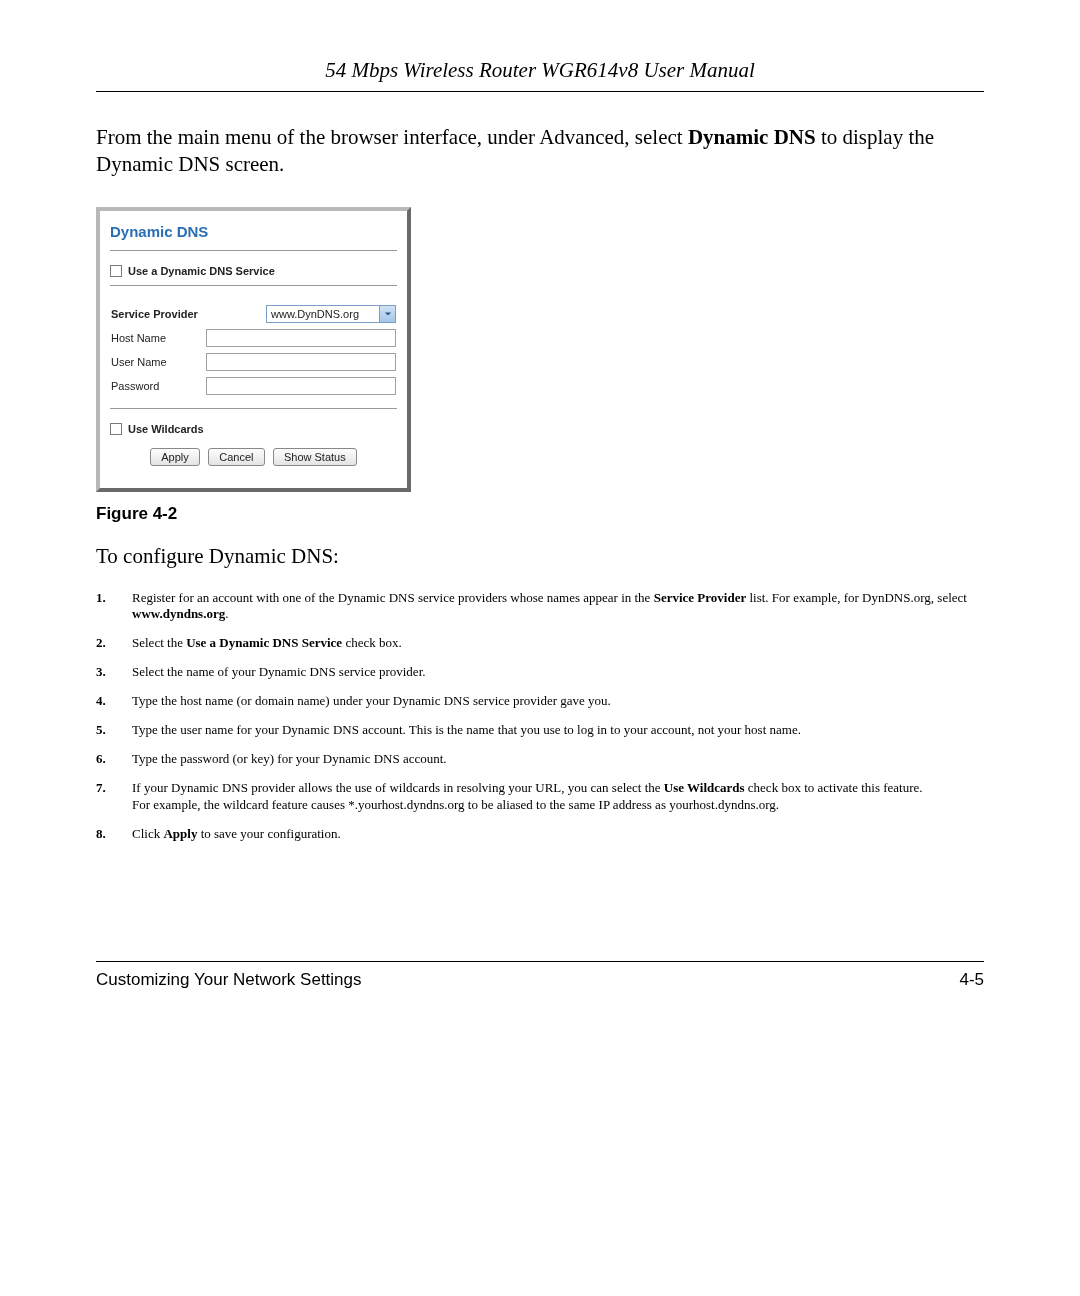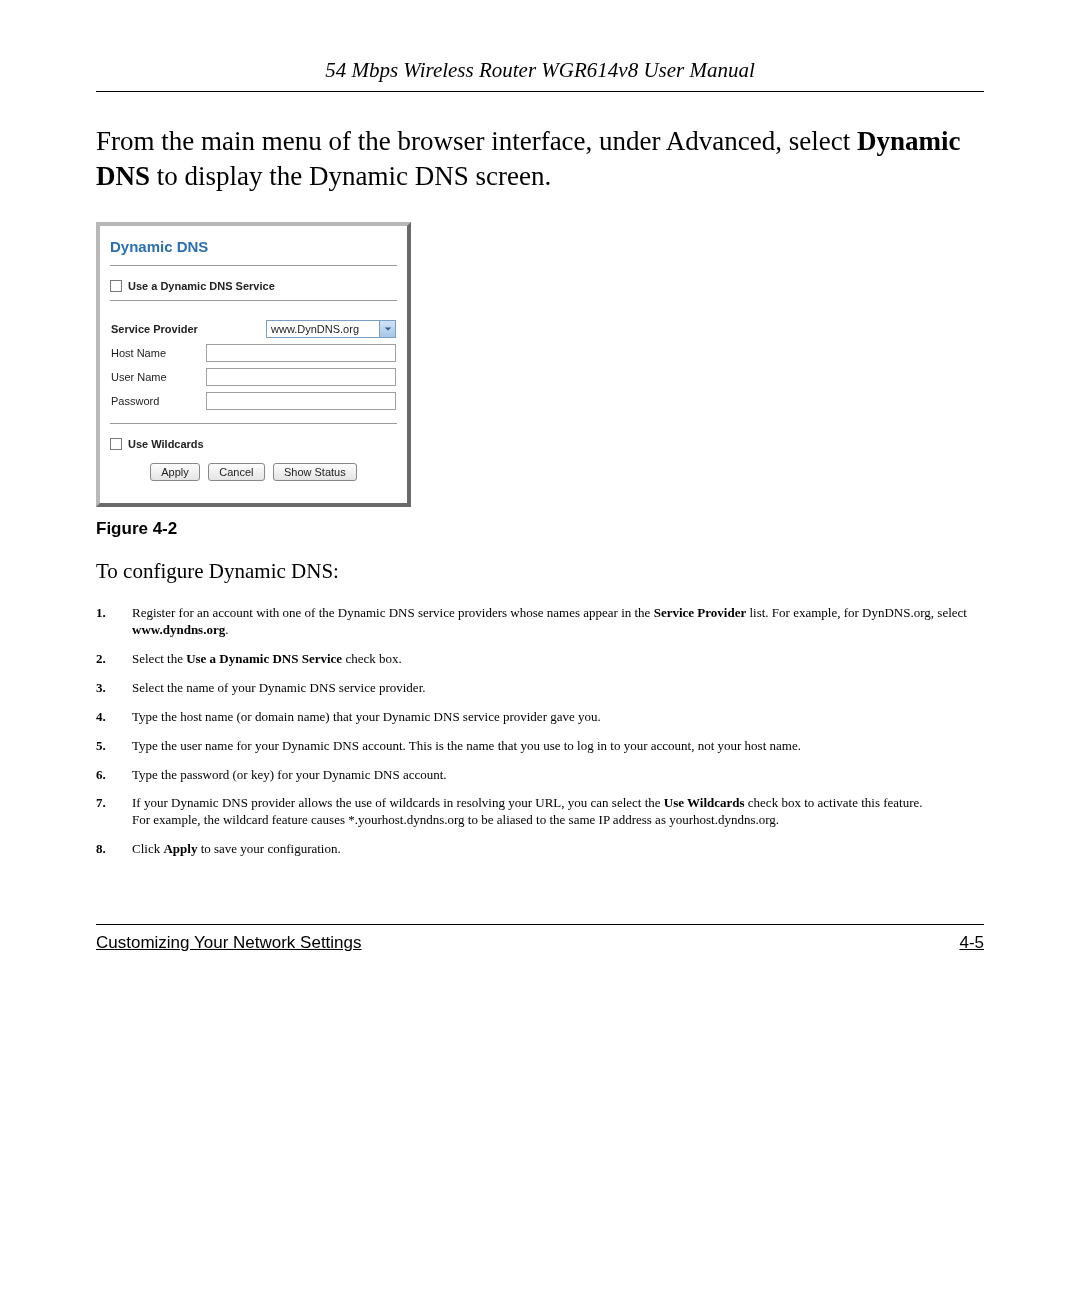--- a/index.html
+++ b/index.html
@@ -20,21 +20,21 @@
     font-size: 21px;
     text-align: center;
     margin-bottom: 8px;
   }
   .hr-line {
     border: none;
     border-top: 1px solid #000;
     margin: 0;
   }
   .intro {
-    font-size: 27px;
+    font-size: 21px;
     margin-top: 32px;
     line-height: 1.3;
   }
   .figure-wrap {
     margin-top: 28px;
   }
   .panel {
     width: 315px;
     border: 4px solid #b8b8b8;
     border-right-color: #6a6a6a;
@@ -150,22 +150,21 @@
     margin-bottom: 12px;
   }
   ol.steps > li::before {
     content: counter(step) ".";
     position: absolute;
     left: 0;
     font-weight: bold;
   }
   .bold { font-weight: bold; }
   .footer {
-    margin-top: 66px;
-    text-decoration: underline;
+    margin-top: 118px;
   }
   .footer-row {
     display: flex;
     justify-content: space-between;
     font-family: Arial, Helvetica, sans-serif;
     font-size: 17px;
     margin-top: 8px;
   }
   .footer-version {
     text-align: center;
@@ -254,21 +253,21 @@
   <p class="configure-lead">To configure Dynamic DNS:</p>
 
   <ol class="steps">
     <li>
       <span>Register for an account with one of the Dynamic DNS service providers whose names appear in the </span><span class="bold">Service Provider</span><span> list. For example, for DynDNS.org, select </span><span class="bold">www.dyndns.org</span><span>.</span>
     </li>
     <li>
       <span>Select the </span><span class="bold">Use a Dynamic DNS Service</span><span> check box.</span>
     </li>
     <li>Select the name of your Dynamic DNS service provider.</li>
-    <li>Type the host name (or domain name) that your Dynamic DNS service provider gave you.</li>
+    <li>Type the host name (or domain name) under your Dynamic DNS service provider gave you.</li>
     <li>Type the user name for your Dynamic DNS account. This is the name that you use to log in to your account, not your host name.</li>
     <li>Type the password (or key) for your Dynamic DNS account.</li>
     <li>
       <span>If your Dynamic DNS provider allows the use of wildcards in resolving your URL, you can select the </span><span class="bold">Use Wildcards</span><span> check box to activate this feature.</span><br>
       <span>For example, the wildcard feature causes *.yourhost.dyndns.org to be aliased to the same IP address as yourhost.dyndns.org.</span>
     </li>
     <li>
       <span>Click </span><span class="bold">Apply</span><span> to save your configuration.</span>
     </li>
   </ol>

